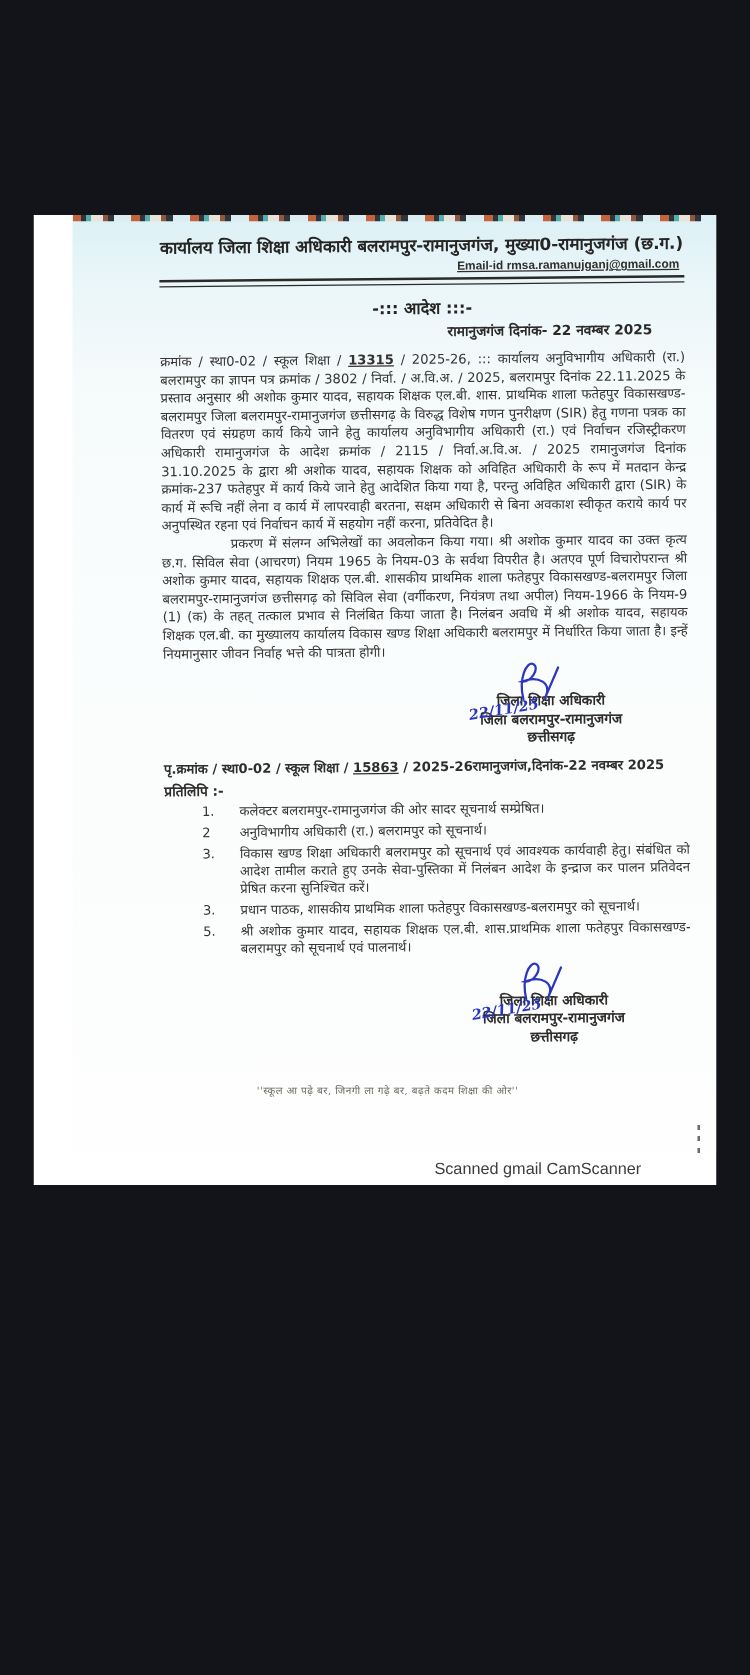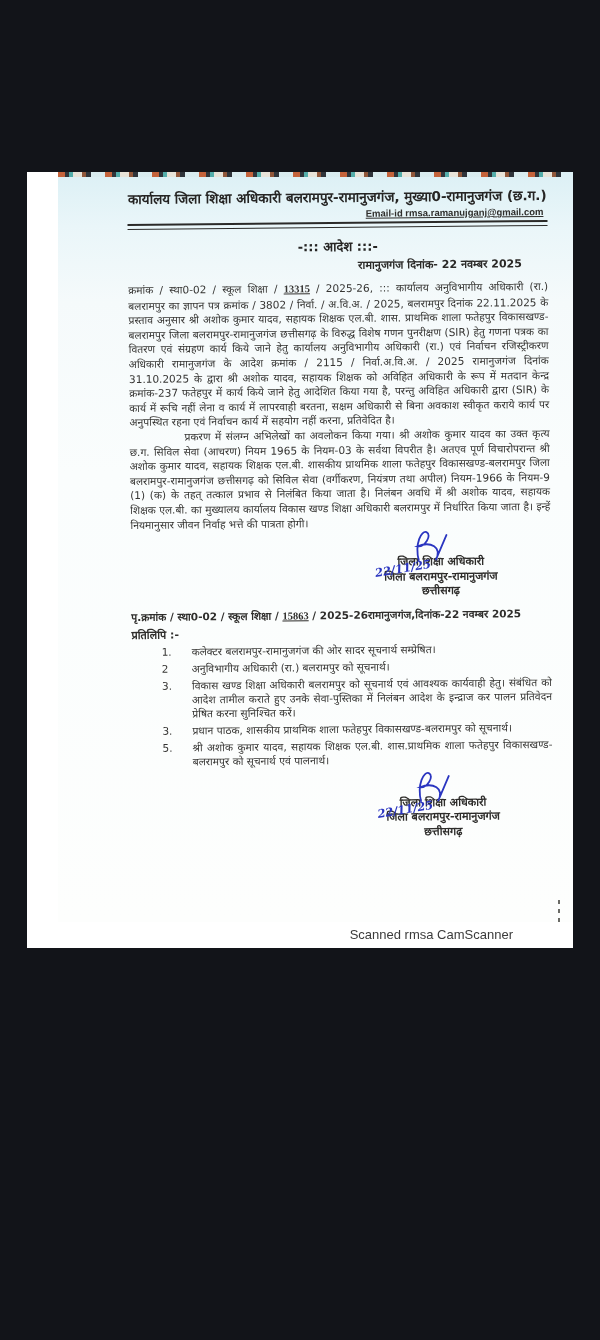--- a/index.html
+++ b/index.html
@@ -50,21 +50,21 @@
   }
   .place-date{
     margin-top:2px;padding-right:26px;text-align:right;font-weight:bold;
     font-size:11px;color:#2b2a28;
   }
   .body-para{
     margin:0;margin-top:9px;font-size:10.5px;line-height:14.6px;
     text-align:justify;color:#35343Type2;color:#353432;
   }
   .para2{margin-top:0;text-indent:55px;}
-  .ref-num{font-weight:bold;text-decoration:underline;font-family:Liberation Serif, serif;}
+  .ref-num{font-weight:bold;text-decoration:underline;}
   .sig-block{
     position:relative;margin-left:auto;width:220px;text-align:center;
     margin-top:26px;font-size:11px;font-weight:bold;line-height:14.5px;color:#2e2d2b;
   }
   .sig-ink{
     position:absolute;left:78px;top:-28px;width:130px;height:36px;pointer-events:none;
   }
   .sig-date{
     position:absolute;left:44px;top:6px;font-size:11.5px;font-style:italic;
     color:#2a35c0;transform:rotate(-9deg);white-space:nowrap;
@@ -156,15 +156,16 @@
         <path d="M10,33 C6,16 13,3 18,5 C24,8 16,20 9,19 C22,14 34,20 27,33 L38,8" fill="none" stroke="#2a35c0" stroke-width="1.8" stroke-linecap="round"></path>
       </svg>
       <span class="sig-date">22/11/25</span>
       <div>जिला शिक्षा अधिकारी</div>
       <div>जिला बलरामपुर-रामानुजगंज</div>
       <div>छत्तीसगढ़</div>
     </div>
 
   </div>
 
+  <div class="footer-quote">''स्कूल आ पढ़े बर, जिनगी ला गढ़े बर, बढ़ते कदम शिक्षा की ओर''</div>
 
-  <div class="watermark">Scanned rmsa CamScanner</div>
+  <div class="watermark">Scanned gmail CamScanner</div>
 </div>
 
 </body></html>

